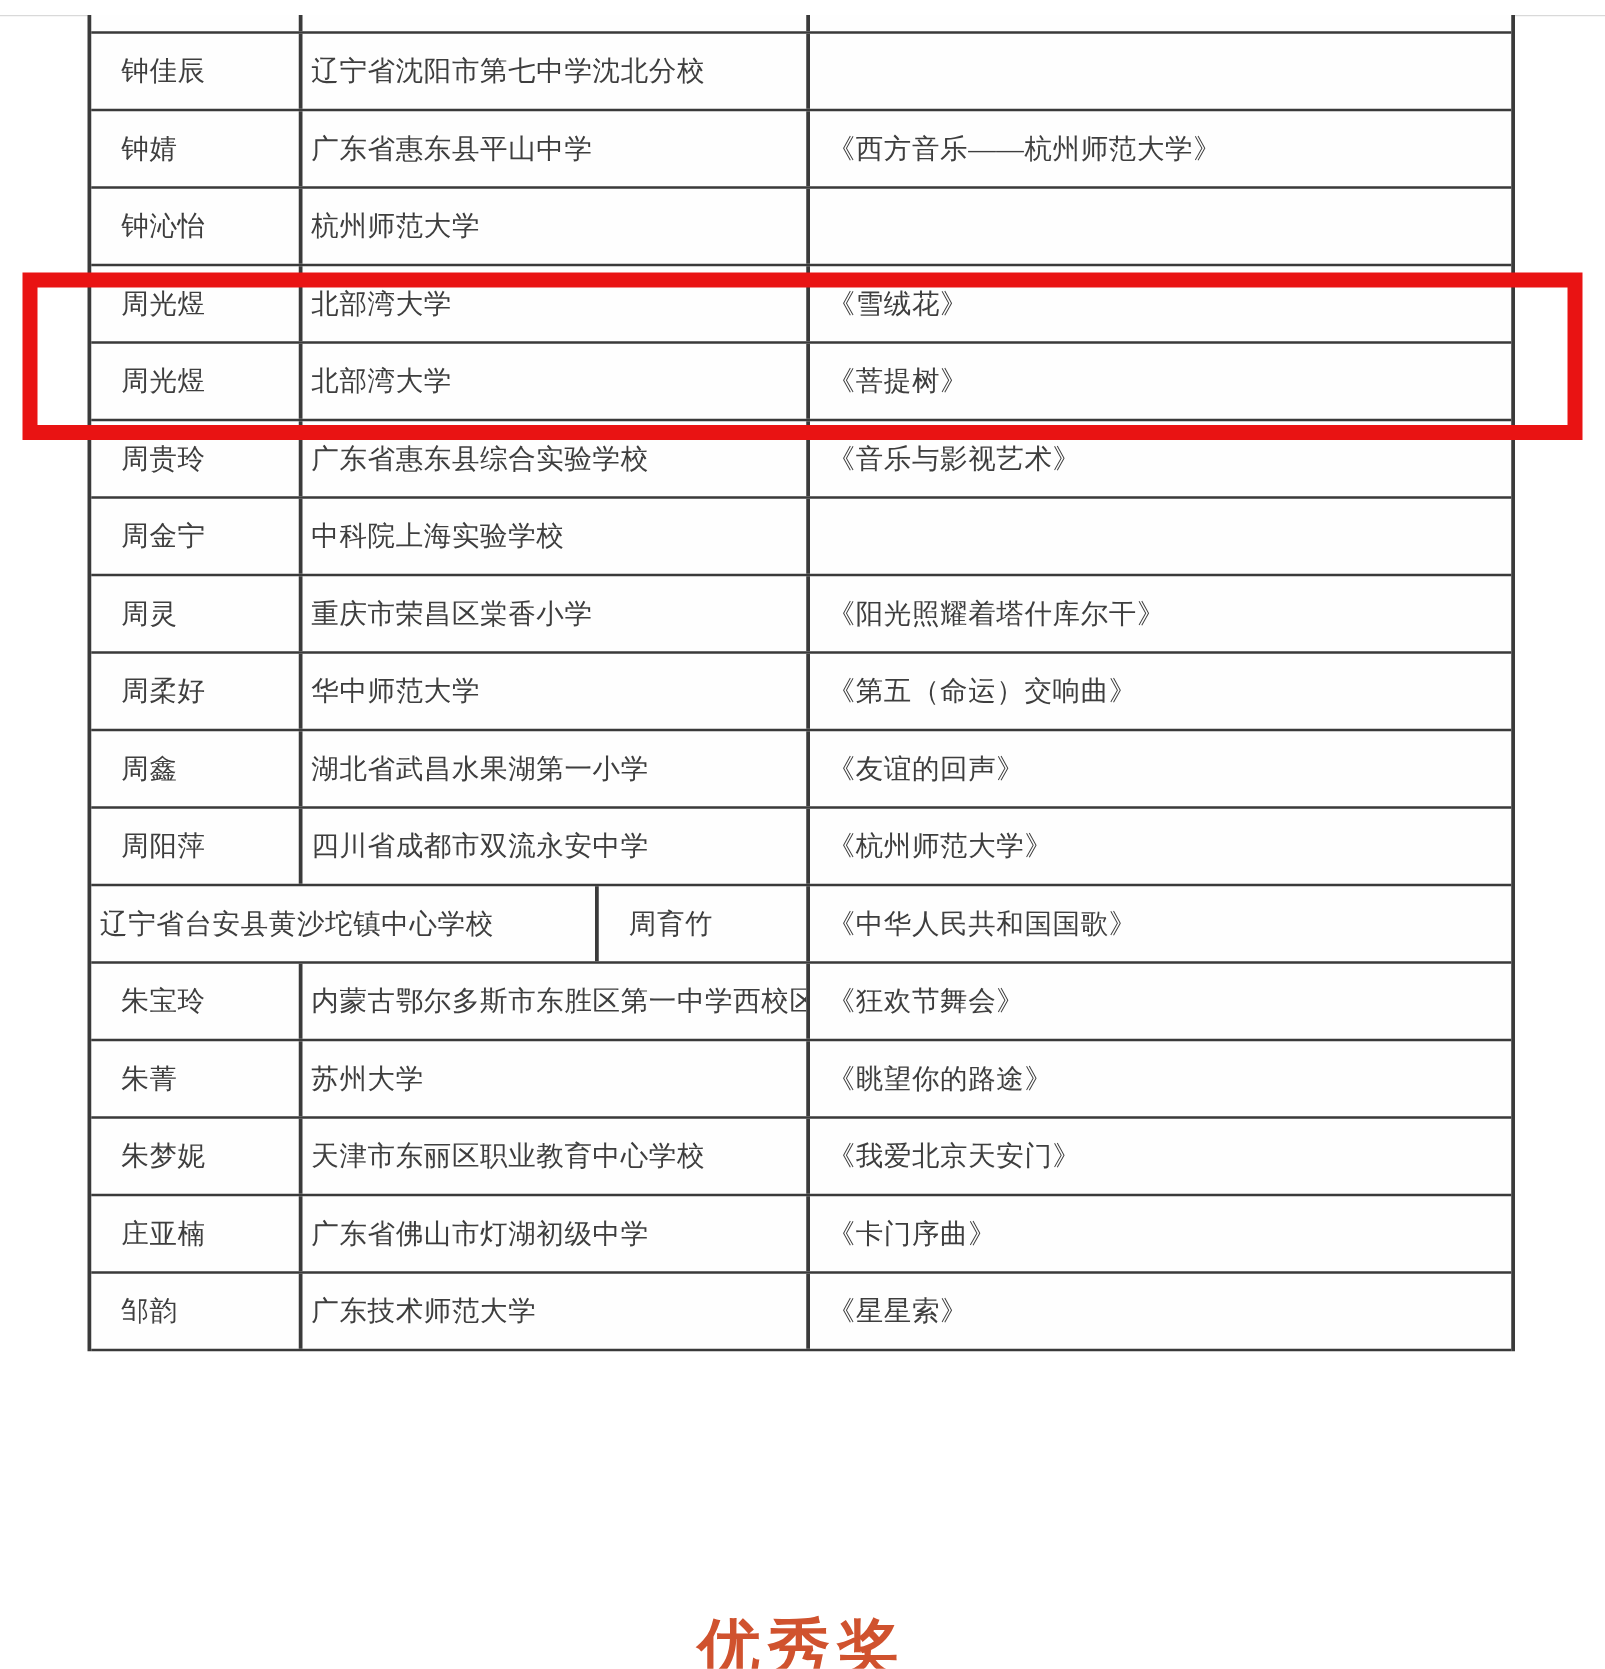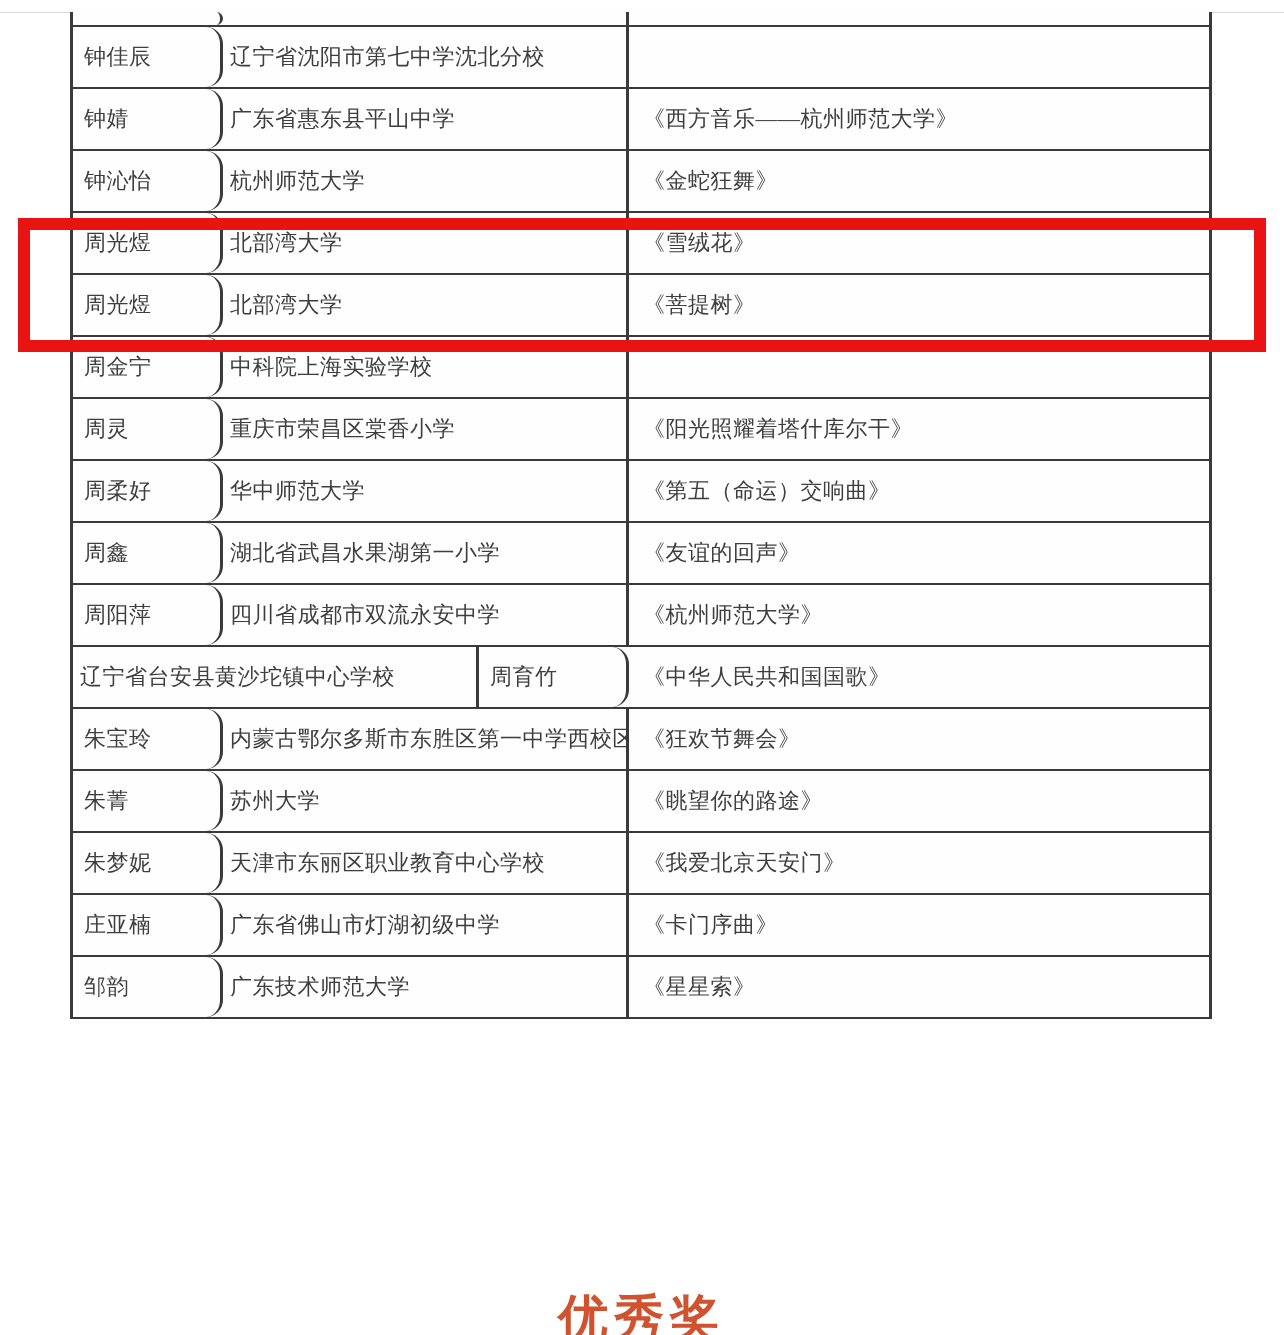--- a/index.html
+++ b/index.html
@@ -49,24 +49,23 @@
     box-sizing: border-box;
     display: flex;
     align-items: center;
     font-size: 22px;
     color: #3e3e3e;
     letter-spacing: 0.5px;
     white-space: nowrap;
     overflow: hidden;
   }
   .c-name {
-    width: 150px;
+    width: 169px;
     border-right: 3px solid #3a3a3a;
-    padding-left: 11px;
-    border-radius: 17px;
+    padding-left: 24px;
   }
   .c-school {
     width: 406px;
     border-right: 3px solid #3a3a3a;
     padding-left: 7px;
     text-align: center;
   }
   .c-work {
     flex: 1;
     padding-left: 14px;
@@ -117,33 +116,37 @@
     <div class="cell c-school">辽宁省沈阳市第七中学沈北分校</div>
   </div>
       <div class="t-row">
     <div class="cell c-name">钟婧</div>
     <div class="cell c-school">广东省惠东县平山中学</div>
     <div class="cell c-work">《西方音乐——杭州师范大学》</div>
   </div>
       <div class="t-row">
     <div class="cell c-name">钟沁怡</div>
     <div class="cell c-school">杭州师范大学</div>
-    <div class="cell c-work">《金蛇狂舞》</div>
   </div>
       <div class="t-row">
     <div class="cell c-name">周光煜</div>
     <div class="cell c-school">北部湾大学</div>
     <div class="cell c-work">《雪绒花》</div>
   </div>
       <div class="t-row">
     <div class="cell c-name">周光煜</div>
     <div class="cell c-school">北部湾大学</div>
     <div class="cell c-work">《菩提树》</div>
   </div>
       <div class="t-row">
+    <div class="cell c-name">周贵玲</div>
+    <div class="cell c-school">广东省惠东县综合实验学校</div>
+    <div class="cell c-work">《音乐与影视艺术》</div>
+  </div>
+      <div class="t-row">
     <div class="cell c-name">周金宁</div>
     <div class="cell c-school">中科院上海实验学校</div>
   </div>
       <div class="t-row">
     <div class="cell c-name">周灵</div>
     <div class="cell c-school">重庆市荣昌区棠香小学</div>
     <div class="cell c-work">《阳光照耀着塔什库尔干》</div>
   </div>
       <div class="t-row">
     <div class="cell c-name">周柔好</div>

